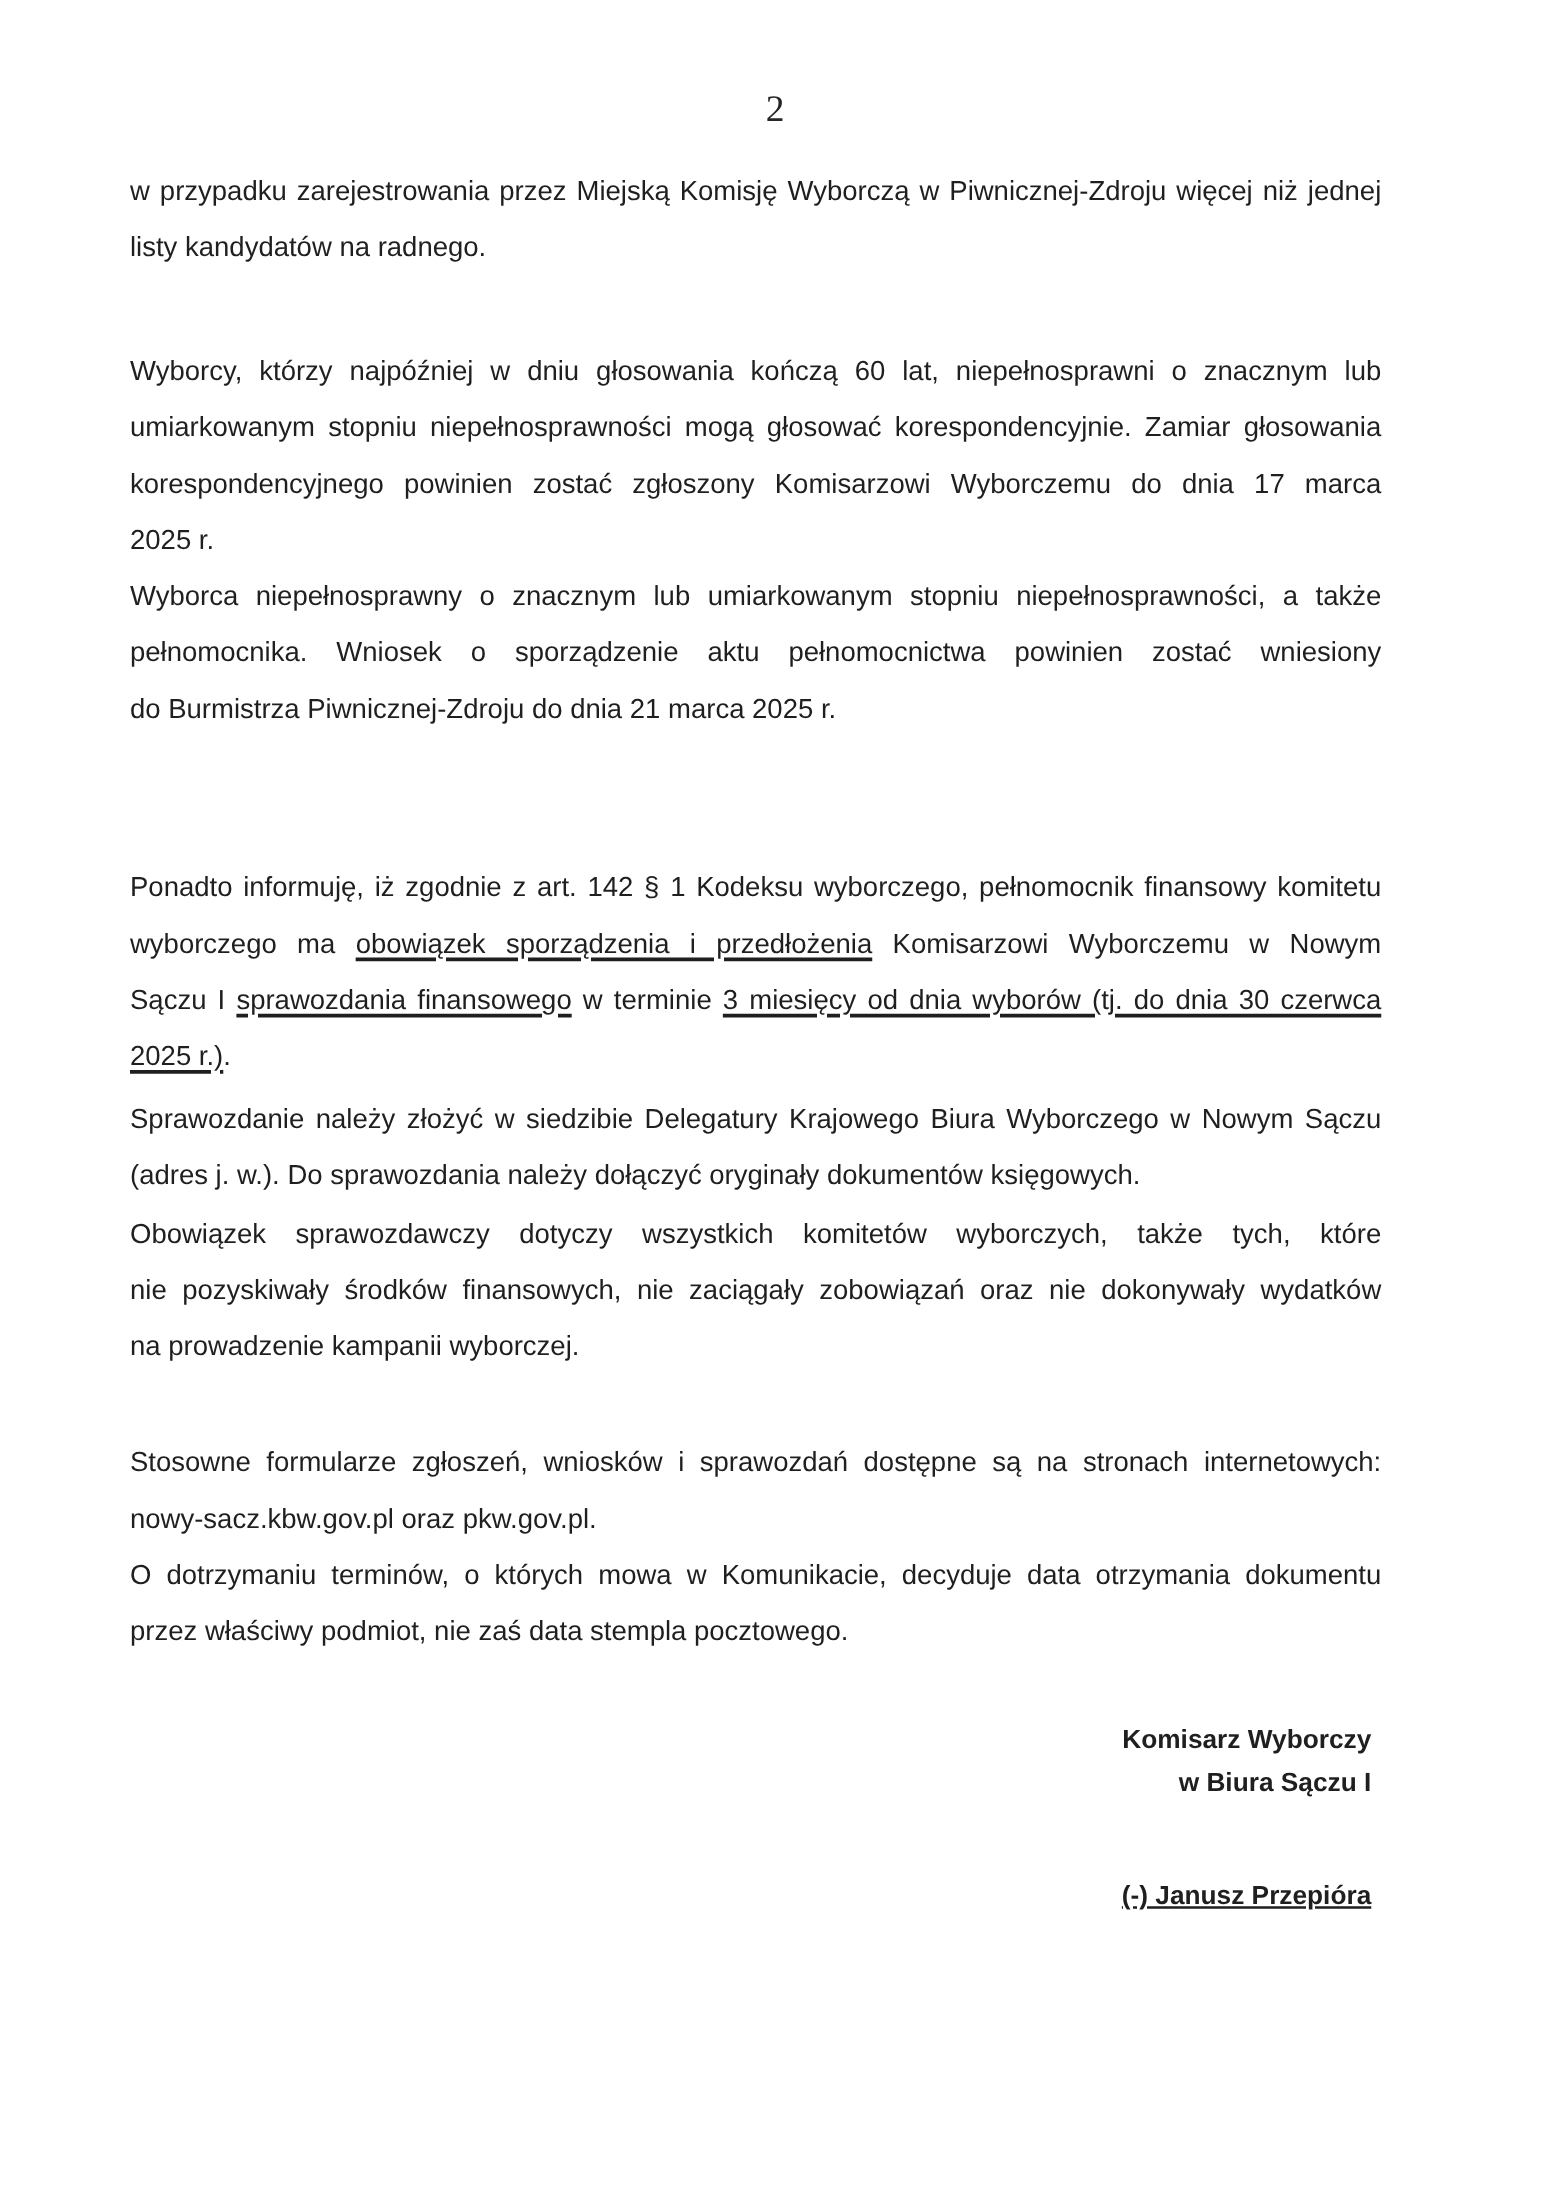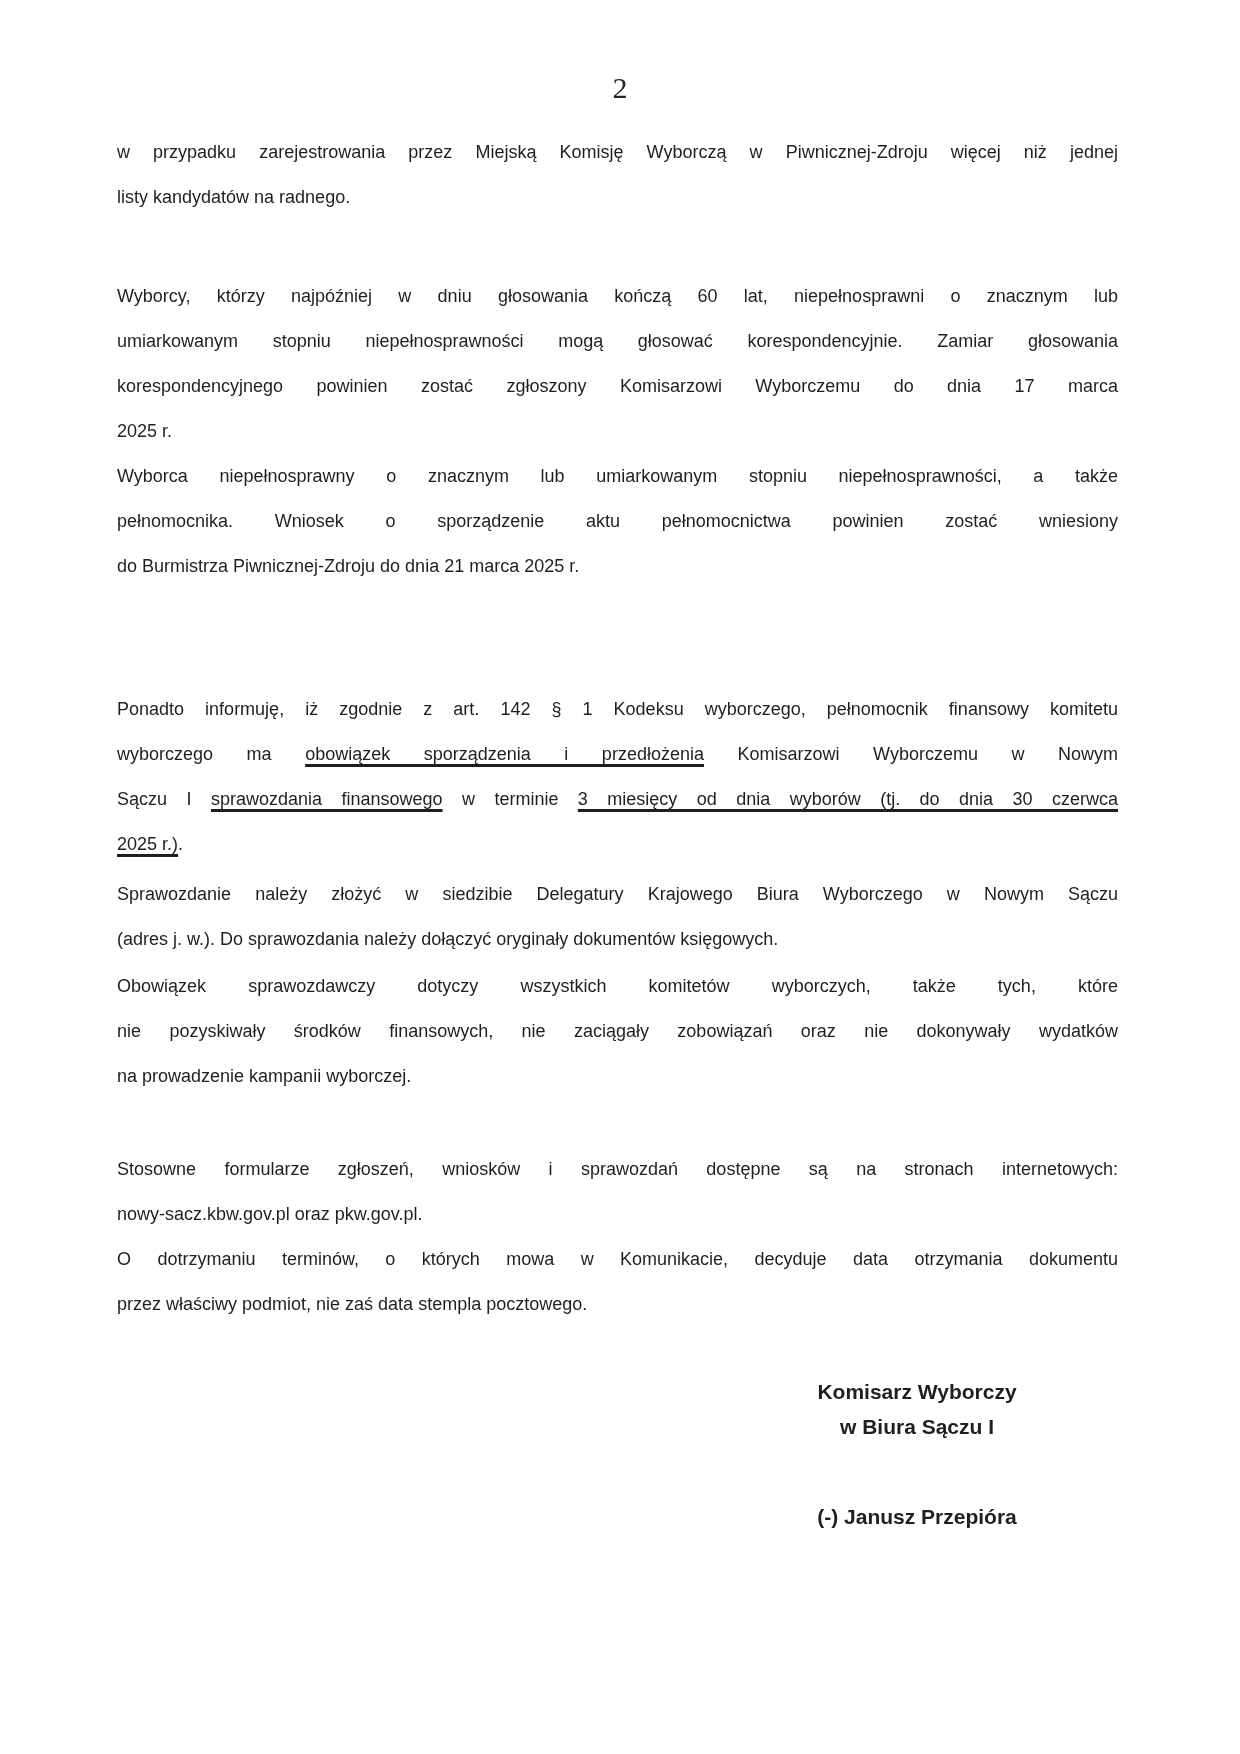--- a/index.html
+++ b/index.html
@@ -22,50 +22,50 @@
     left: 0;
     width: 100%;
     text-align: center;
     font-family: "Liberation Serif", "DejaVu Serif", serif;
     font-size: 30px;
     line-height: 32px;
     color: #262626;
   }
   .para {
     position: absolute;
-    left: 117px;
+    left: 104px;
     width: 1001px;
-    font-size: 18px;
+    font-size: 22px;
     line-height: 45px;
   }
   .line {
     text-align: justify;
     text-align-last: justify;
   }
   .line.last {
     text-align: center;
     text-align-last: left;
   }
   .b { font-weight: normal; }
   .u {
     text-decoration: underline;
     text-decoration-thickness: 2.5px;
     text-underline-offset: 4px;
   }
   .sig {
     position: absolute;
     left: 737px;
     width: 360px;
-    text-align: center;
+    text-align: right;
     font-size: 21px;
     font-weight: bold;
     line-height: 35px;
   }
   .sig-title { top: 1374px; }
-  .sig-name  { top: 1499px; }
+  .sig-name  { top: 1499px; text-decoration: underline; }
 </style>
 </head>
 <body>
 
 <div class="page">
 
   <div class="pageno">2</div>
 
   <div class="para" style="top:130px">
     <div class="line"><span>w przypadku zarejestrowania przez Miejską Komisję Wyborczą w Piwnicznej-Zdroju więcej niż jednej</span></div>

